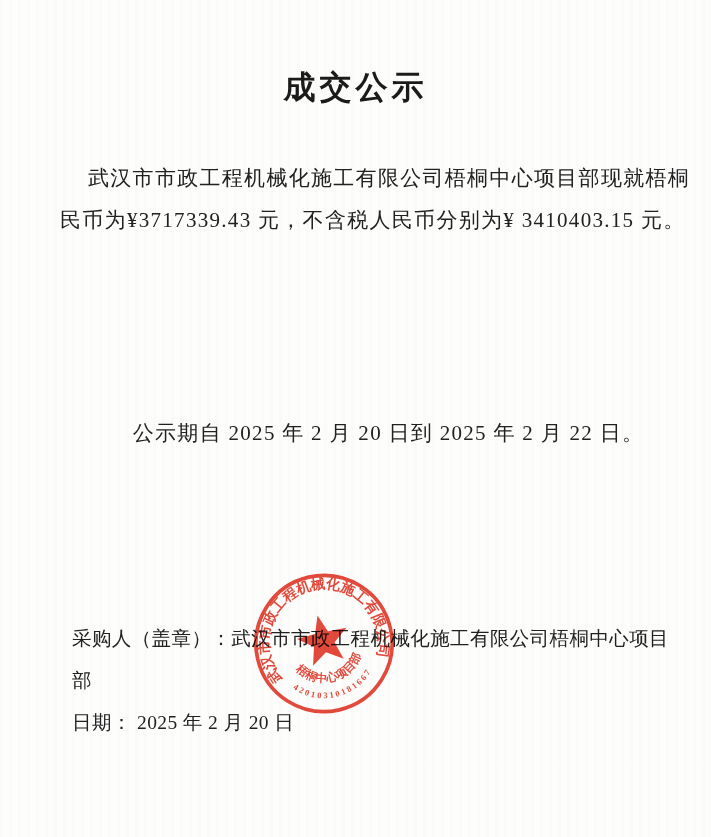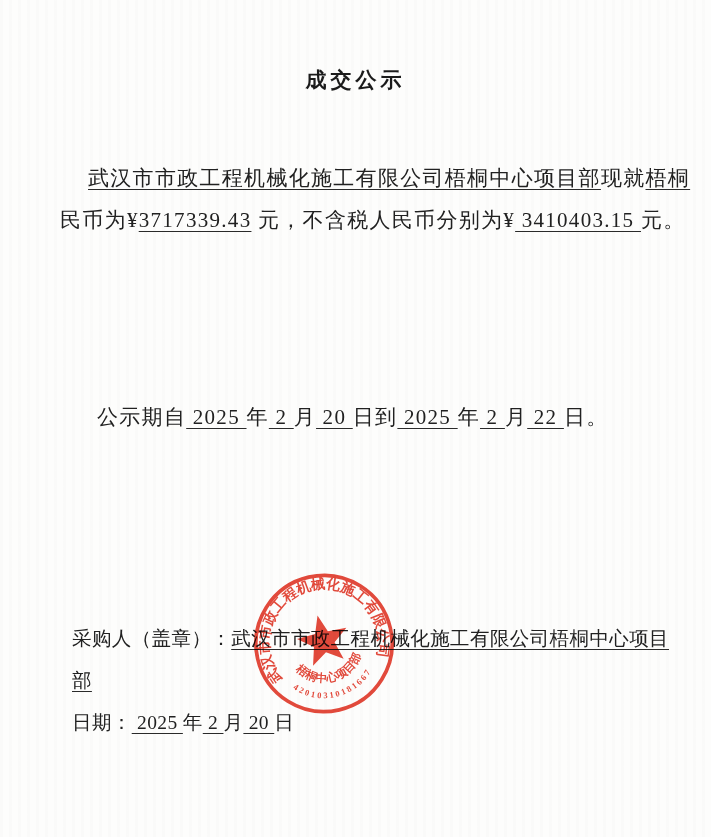--- a/index.html
+++ b/index.html
@@ -8,31 +8,31 @@
   .page {
     position:relative; width:711px; height:837px; overflow:hidden;
     background:
       repeating-linear-gradient(90deg, rgba(0,0,0,0.012) 0 3px, rgba(255,255,255,0) 3px 9px),
       #fdfdfc;
     font-family:"Liberation Serif","DejaVu Serif",serif;
     color:#212121;
   }
   .title {
     position:absolute; top:66px; left:0; width:100%;
-    text-align:center; font-size:21px; font-weight:700;
+    text-align:center; font-size:32px; font-weight:700;
     letter-spacing:4px; color:#1b1b1b;
   }
   .para { position:absolute; font-size:21px; line-height:42px; letter-spacing:1.3px; }
   .para .line { white-space:pre; }
   #para1 { left:60px; top:157px; width:620px; }
   #para1 .line:first-child { text-indent:28px; }
-  #para2 { left:60px; top:396px; width:620px; }
+  #para2 { left:60px; top:412px; width:620px;text-align:center; }
   #para2 .line { text-indent:37px; }
   #footer { left:72px; top:618px; width:600px; font-size:19.5px; letter-spacing:0.4px; }
-  .u { text-decoration:underline; text-underline-offset:4px; text-decoration-thickness:1px; text-decoration-color:#2a2a2a; }
+  .u { text-underline-offset:4px; text-decoration-thickness:1px; text-decoration-color:#2a2a2a; }
   .seal {
     position:absolute; left:250px; top:560px; width:148px; height:167px;
     transform:rotate(-13deg);
     mix-blend-mode:multiply; opacity:0.92;
     pointer-events:none;
   }
   .seal svg { width:100%; height:100%; }
   .s-stroke { fill:none; stroke:var(--seal-color,#e23a2b); stroke-width:5; }
   .s-fill  { fill:var(--seal-color,#e23a2b); }
   .seal text { font-family:"Liberation Serif","DejaVu Serif",serif; font-weight:700; }

